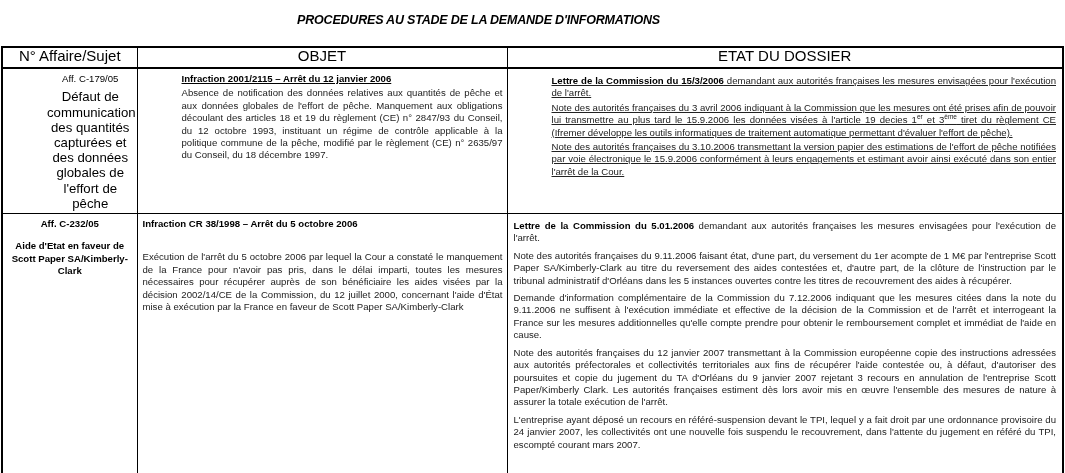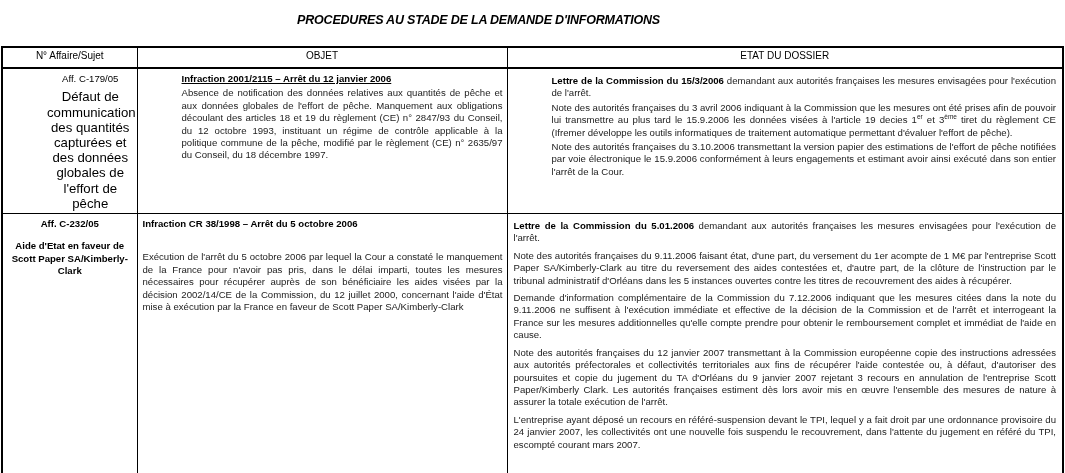--- a/index.html
+++ b/index.html
@@ -1,31 +1,31 @@
 <!DOCTYPE html>
 <html><head>
 <meta charset="utf-8">
 <style>
   html, body { margin:0; padding:0; background:#ffffff; }
   body { width:1065px; height:473px; position:relative; overflow:hidden; font-family:"Liberation Sans", sans-serif; color:#000; }
   .title { position:absolute; left:0; top:13px; width:957px; text-align:center; font-weight:bold; font-style:italic; font-size:12.5px; letter-spacing:-0.2px; }
   table { position:absolute; left:1px; top:46px; width:1061px; border-collapse:collapse; table-layout:fixed; border:2px solid #000; }
   td, th { border:1px solid #000; vertical-align:top; font-size:9.6px; line-height:12.4px; color:#222; }
-  th { font-weight:normal; text-align:center; height:17px; padding:2px 4px 0 4px; border-bottom:2px solid #000; color:#000; font-size:10px; }
+  th { font-weight:normal; text-align:center; height:17px; padding:2px 4px 0 4px; border-bottom:2px solid #000; color:#000; font-size:15px; }
   td.col1 { text-align:center; padding:4px 3px 2px 3px; }
   td.col2 { padding:4px 4px 2px 5px; text-align:justify; }
   td.col3 { padding:6px 6px 2px 6px; text-align:justify; }
   .aff { font-size:9.6px; color:#000; font-weight:bold; font-stretch:condensed; }
   .aff.plain { font-weight:normal; }
   .subject-big { font-size:13.2px; line-height:15.2px; color:#000; margin-top:4px; }
   .subject-small { font-size:9.6px; line-height:12.2px; margin-top:10px; color:#000; font-weight:bold; }
   .subhead { font-weight:bold; color:#000; margin-bottom:2px; }
   .subhead.u { text-decoration:underline; }
   p { margin:0 0 5px 0; }
-  p.tight { margin:0 0 2px 0; }
+  p.tight { margin:0 0 2px 0;text-decoration:underline; }
   .b { font-weight:bold; color:#000; }
   sup { font-size:6.5px; line-height:0; }
   tr.r1 td { height:112px;padding-left:44px; }
   tr.r2 td { height:262px; }
 </style>
 </head>
 <body>
 
 <div class="title">PROCEDURES AU STADE DE LA DEMANDE D'INFORMATIONS</div>
 

